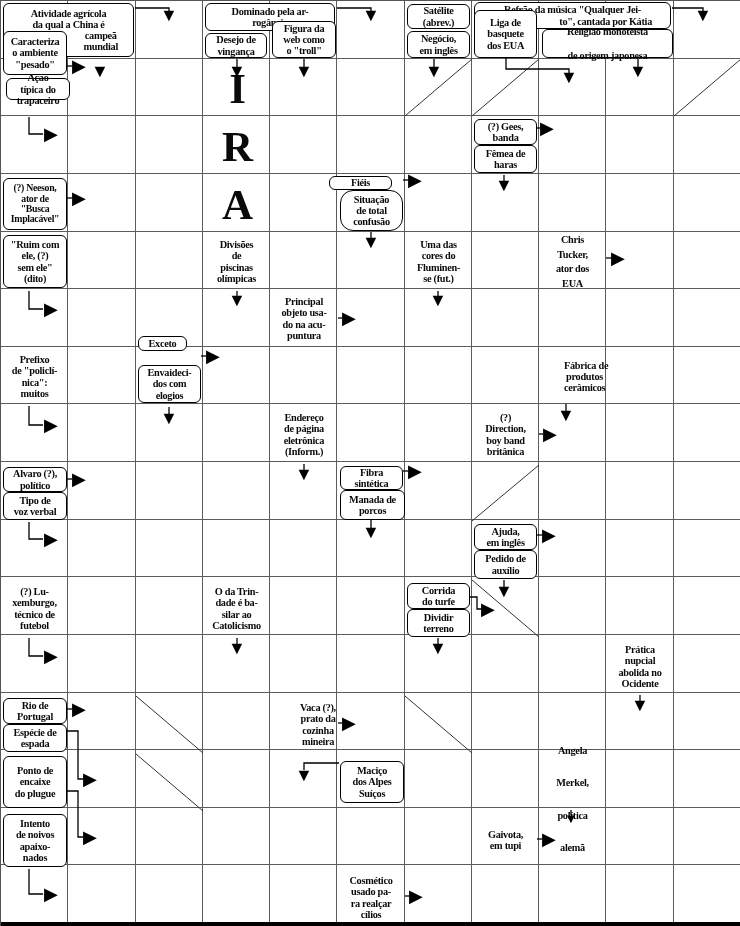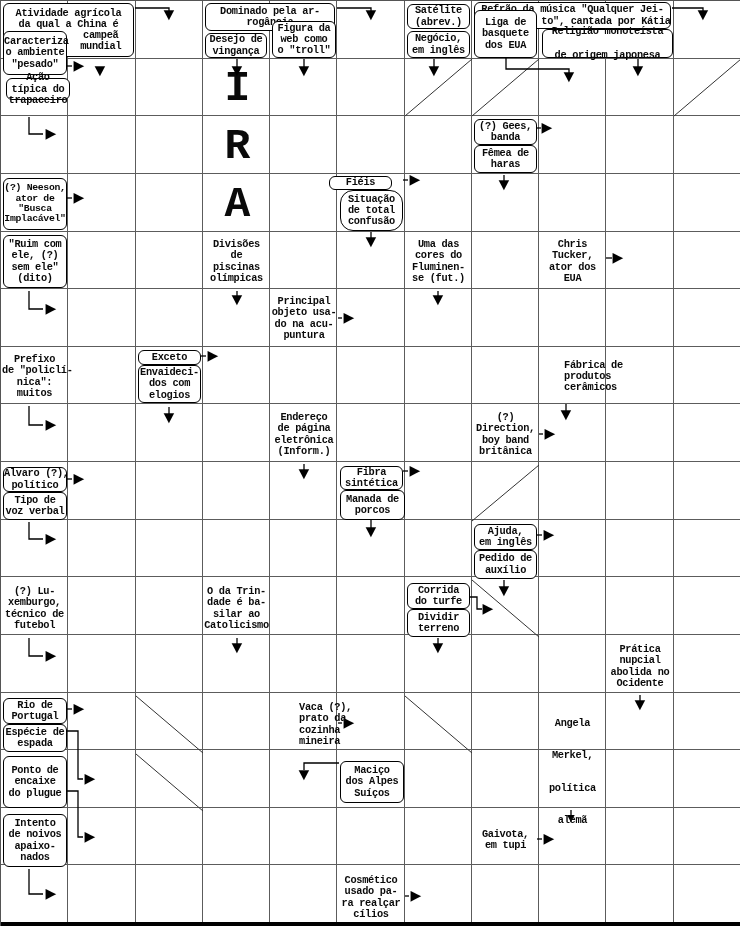--- a/index.html
+++ b/index.html
@@ -1,16 +1,16 @@
 <!DOCTYPE html>
 <html><head>
 <meta charset="utf-8">
 <style>
   html,body{margin:0;padding:0;background:#fff;}
-  #board{position:relative;width:740px;height:926px;background:#fff;border-top:1px solid #555;border-left:1px solid #555;box-sizing:border-box;font-family:Liberation Mono, monospace;overflow:hidden;}
+  #board{position:relative;width:740px;height:926px;background:#fff;border-top:1px solid #555;border-left:1px solid #555;box-sizing:border-box;font-family:Liberation Serif, serif;overflow:hidden;}
   #cells{position:absolute;left:0;top:0;width:740px;height:922px;display:grid;grid-template-columns:repeat(11,1fr);grid-template-rows:repeat(16,1fr);z-index:1;}
   .cell{border-right:1px solid #5c5c5c;border-bottom:1px solid #5c5c5c;}
   #overlay{position:absolute;left:0;top:0;z-index:6;pointer-events:none;}
   .clue{position:absolute;z-index:10;display:flex;flex-direction:column;justify-content:center;align-items:stretch;text-align:center;font-weight:bold;color:#0a0a0a;font-size:10.3px;line-height:1.07;letter-spacing:-0.3px;box-sizing:border-box;}
   .clue.boxed{background:#fff;border:1.8px solid #000;border-radius:6px;}
   .clue.plain{background:transparent;}
   .clue div{white-space:nowrap;}
   .part2-half-right{width:50%;margin-left:50%;}
   .part2-right-two-thirds{width:66%;margin-left:34%;}
   .arrow{position:absolute;z-index:8;color:#000;transform:translate(-50%,-52%);line-height:1;}
@@ -343,33 +343,33 @@
       <div>de</div>
       <div>piscinas</div>
       <div>olímpicas</div>
     </div>
     <div class="clue plain" style="left: 405px; top: 233px; width: 65px; height: 55px;">
       <div>Uma das</div>
       <div>cores do</div>
       <div>Fluminen-</div>
       <div>se (fut.)</div>
     </div>
-    <div class="clue plain" style="left: 539px; top: 233px; width: 65px; height: 55px;">
+    <div class="clue plain" style="left: 539px; top: 233px; width: 65px; height: 55px; justify-content: space-between;">
       <div>Chris</div>
       <div>Tucker,</div>
       <div>ator dos</div>
       <div>EUA</div>
     </div>
     <div class="clue plain" style="left: 270px; top: 291px; width: 66px; height: 53px;">
       <div>Principal</div>
       <div>objeto usa-</div>
       <div>do na acu-</div>
       <div>puntura</div>
     </div>
-    <div class="clue boxed" style="left: 137px; top: 349px; width: 63px; height: 15px;">
+    <div class="clue boxed" style="left: 137px; top: 335px; width: 49px; height: 15px;">
       <div>Exceto</div>
     </div>
     <div class="clue boxed" style="left: 137px; top: 364px; width: 63px; height: 38px;">
       <div>Envaideci-</div>
       <div>dos com</div>
       <div>elogios</div>
     </div>
     <div class="clue plain" style="left: 1px; top: 348px; width: 65px; height: 55px;">
       <div>Prefixo</div>
       <div>de "policlí-</div>
@@ -466,21 +466,21 @@
       <div>Maciço</div>
       <div>dos Alpes</div>
       <div>Suíços</div>
     </div>
     <div class="clue boxed" style="left: 2px; top: 813px; width: 64px; height: 53px;">
       <div>Intento</div>
       <div>de noivos</div>
       <div>apaixo-</div>
       <div>nados</div>
     </div>
-    <div class="clue plain" style="left: 539px; top: 743px; width: 65px; height: 56px; gap: 21px;">
+    <div class="clue plain" style="left: 539px; top: 770px; width: 65px; height: 56px; gap: 21px;">
       <div>Angela</div>
       <div>Merkel,</div>
       <div>política</div>
       <div>alemã</div>
     </div>
     <div class="clue plain" style="left: 472px; top: 811px; width: 65px; height: 56px;">
       <div>Gaivota,</div>
       <div>em tupi</div>
     </div>
     <div class="clue plain" style="left: 337px; top: 869px; width: 66px; height: 55px;">

